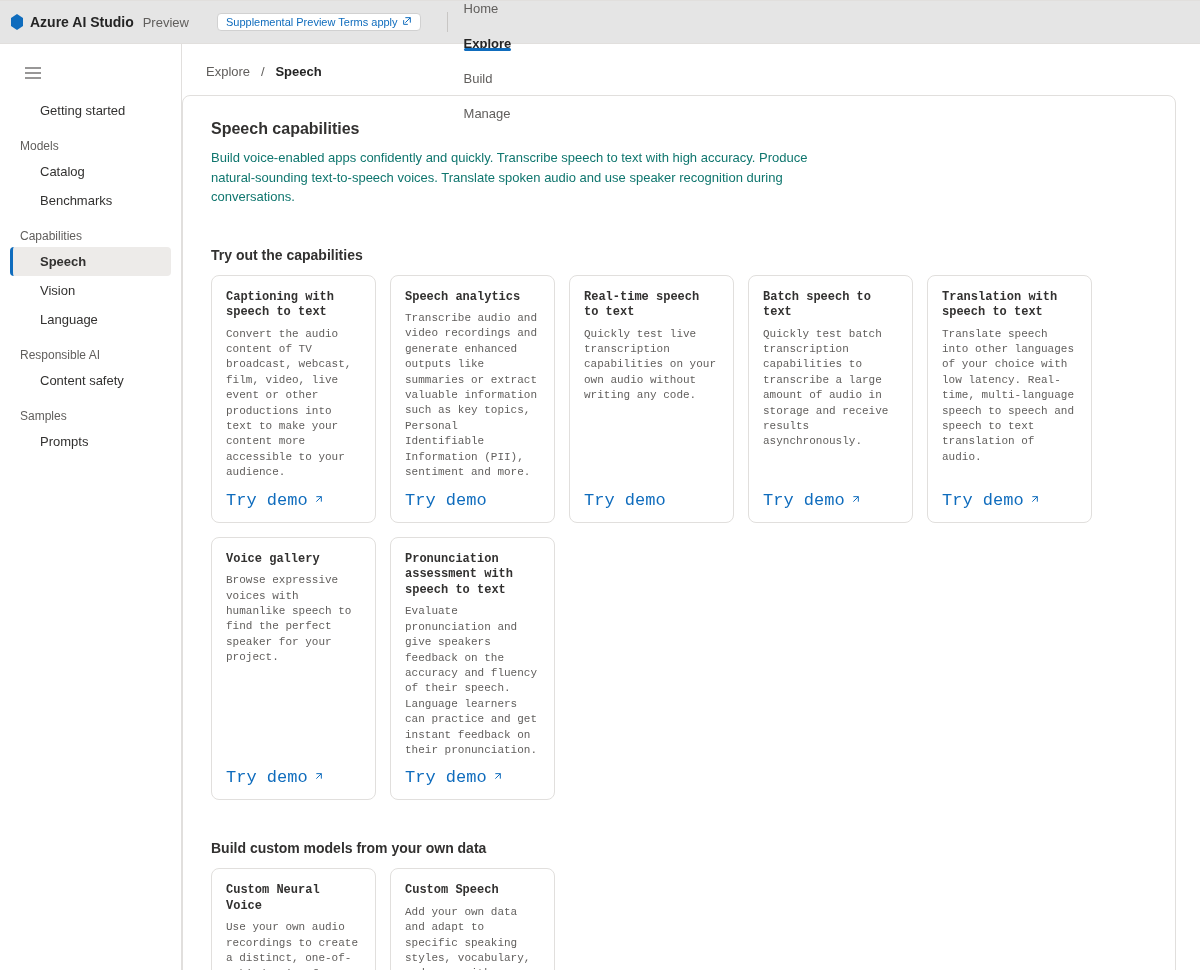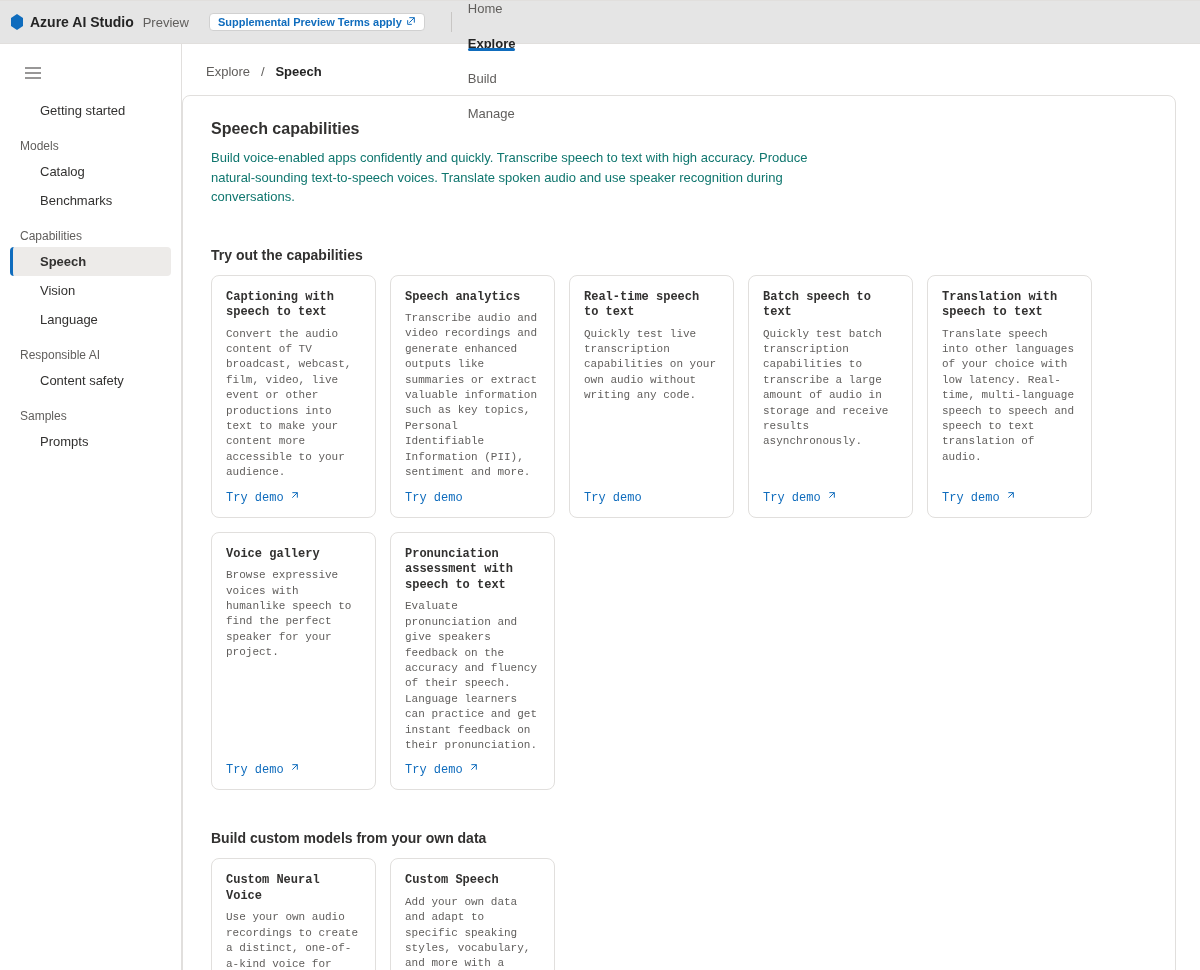--- a/index.html
+++ b/index.html
@@ -2,21 +2,21 @@
 <html><head>
 <meta charset="utf-8">
 <style>
   * { margin: 0; padding: 0; box-sizing: border-box; }
   body { font-family: "Segoe UI", -apple-system, BlinkMacSystemFont, sans-serif; font-size: 13px; color: #323130; background: #fff; }
   .topbar { height: 44px; border-bottom: 1px solid #e1dfdd; border-top: 1px solid #e1dfdd; display: flex; align-items: center; padding: 0 10px; background: #e5e5e5;}
   .logo-group { display: flex; align-items: center; gap: 6px; margin-right: 10px;}
   .logo-icon { width: 14px; height: 16px; }
   .brand { font-weight: 600; font-size: 14px; color: #242424;}
   .preview-badge { font-size: 13px; color: #605e5c; margin-left: 3px;}
-  .terms-pill { font-size: 11px; color: #0f6cbd; border: 1px solid #d1d1d1; border-radius: 4px; padding: 2px 8px; margin-left: 14px; display: inline-flex; align-items: center; gap: 4px; background:#fff;font-weight:bold;}
+  .terms-pill { font-size: 11px; color: #0f6cbd; border: 1px solid #d1d1d1; border-radius: 4px; padding: 2px 8px; margin-left: 22px; display: inline-flex; align-items: center; gap: 4px; background:#fff;}
   .vr { width:1px; height:20px; background:#c8c6c4; margin: 0 16px; }
   .nav-tabs { display:flex; gap: 20px; height:100%;flex-direction:column; }
   .nav-tab { font-size: 13px; color:#605e5c; display:flex; align-items:center; height:100%; cursor:pointer; position:relative;}
   .nav-tab.active { color:#242424; font-weight:600;}
   .nav-tab.active::after { content:""; position:absolute; bottom:0; left:0; right:0; height:3px; background:#0f6cbd; border-radius:2px;}
   .content-row { display:flex; height: calc(970px - 44px); }
   .sidebar { width:182px; border-right:1px solid #e1dfdd; padding-top:14px; flex-shrink:0;}
   .hamburger { width:38px; height:30px; display:flex; align-items:center; justify-content:center; margin-left:14px; margin-bottom:8px; cursor:pointer;}
   .sb-item { padding:7px 6px 7px 30px; font-size:13px; color:#323130; cursor:pointer;}
   .sb-item.active { background:#edebe9; font-weight:600; border-left:3px solid #0f6cbd; padding-left:27px; border-radius:4px; margin:0 10px 0 10px;}
@@ -26,21 +26,21 @@
   .breadcrumb { font-size:13px; color:#605e5c; padding:0 24px 10px;}
   .breadcrumb .bc-current{ color:#242424; font-weight:600;}
   .panel { border:1px solid #e1dfdd; border-radius:8px; margin: 6px 24px 24px 0; padding: 24px 28px; min-height: 840px;}
   .page-title { font-size:16px; font-weight:600; margin-bottom:10px;}
   .page-desc { font-size:13px; color:#0f766e; max-width:640px; line-height:1.5;}
   .section-title { font-size:14px; font-weight:600; margin-top:40px; margin-bottom:12px;}
   .card-row { display:flex; gap:14px; flex-wrap:wrap;}
   .card { width:165px; border:1px solid #e1dfdd; border-radius:8px; padding:14px 14px 12px; display:flex; flex-direction:column; min-height:160px;font-family:Liberation Mono, monospace;}
   .card-title { font-size:12px; font-weight:600; margin-bottom:6px; line-height:1.3;}
   .card-desc { font-size:11px; color:#605e5c; line-height:1.4; flex:1;}
-  .card-link { font-size:12px; color:#0f6cbd; margin-top:10px; display:inline-flex; align-items:center; gap:5px; cursor:pointer;}
+  .card-link { font-size:17px; color:#0f6cbd; margin-top:10px; display:inline-flex; align-items:center; gap:5px; cursor:pointer;}
   .ext-icon svg { width:10px; height:10px;}
   .cards-cap { }
   .cards-cap .card { min-height: 156px; }
 </style>
 </head>
 <body>
 
 <div class="topbar">
   <div class="logo-group">
     <span class="logo-icon">

